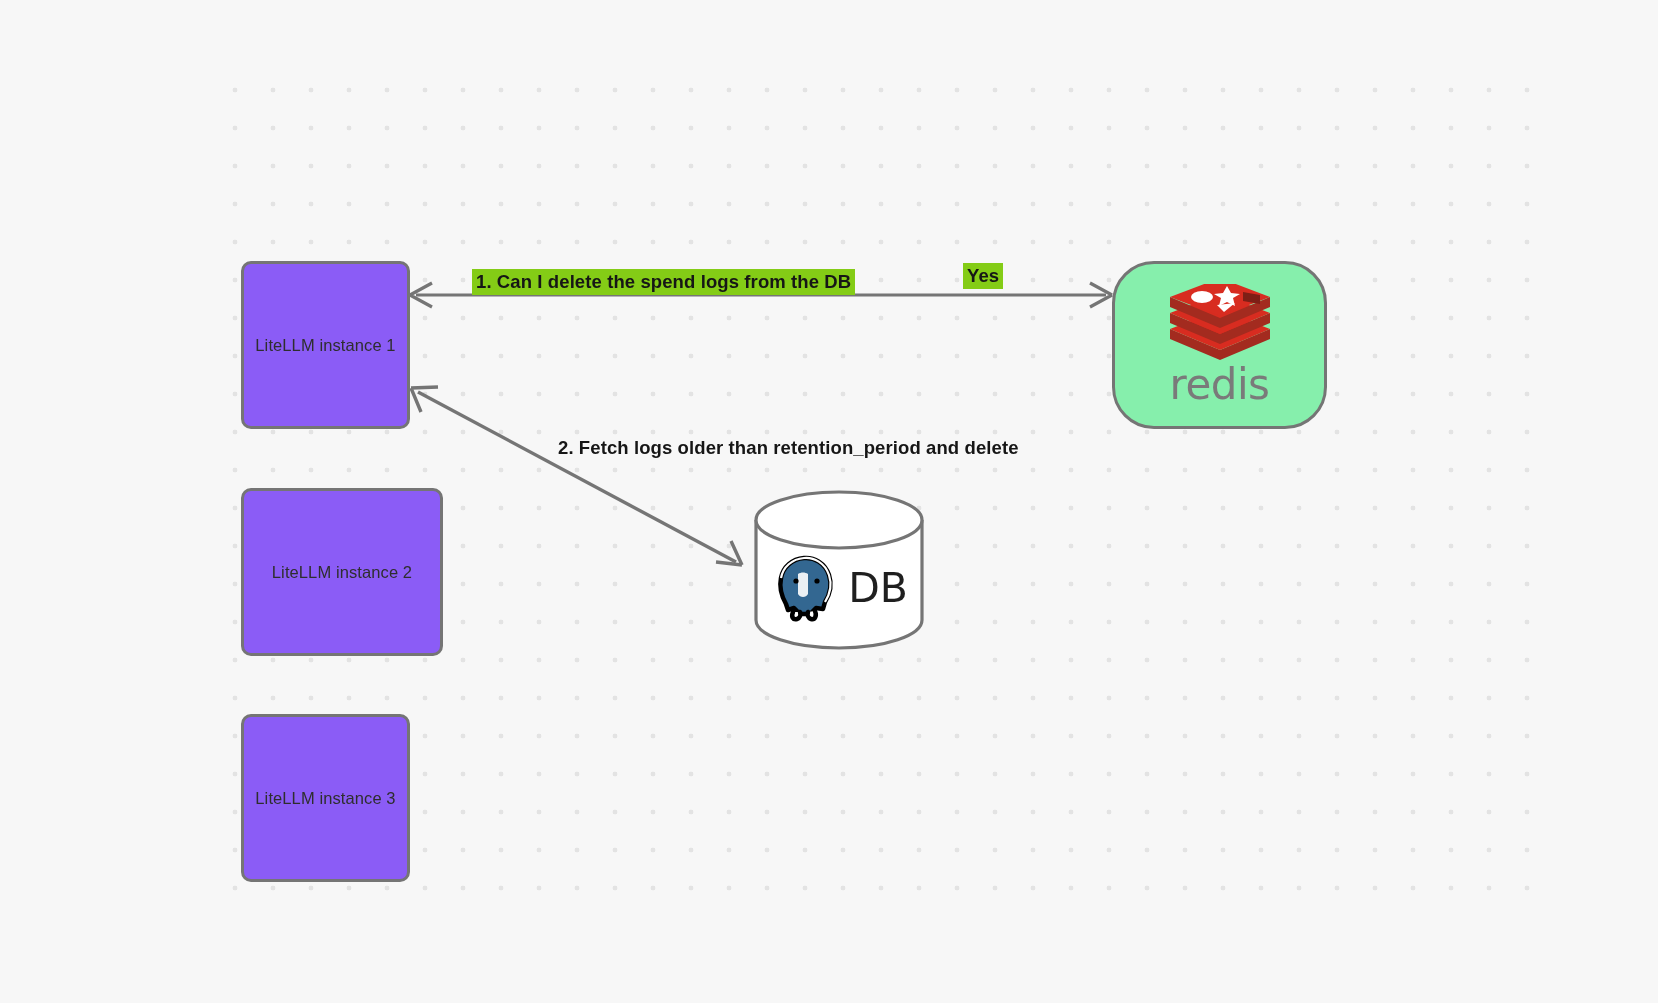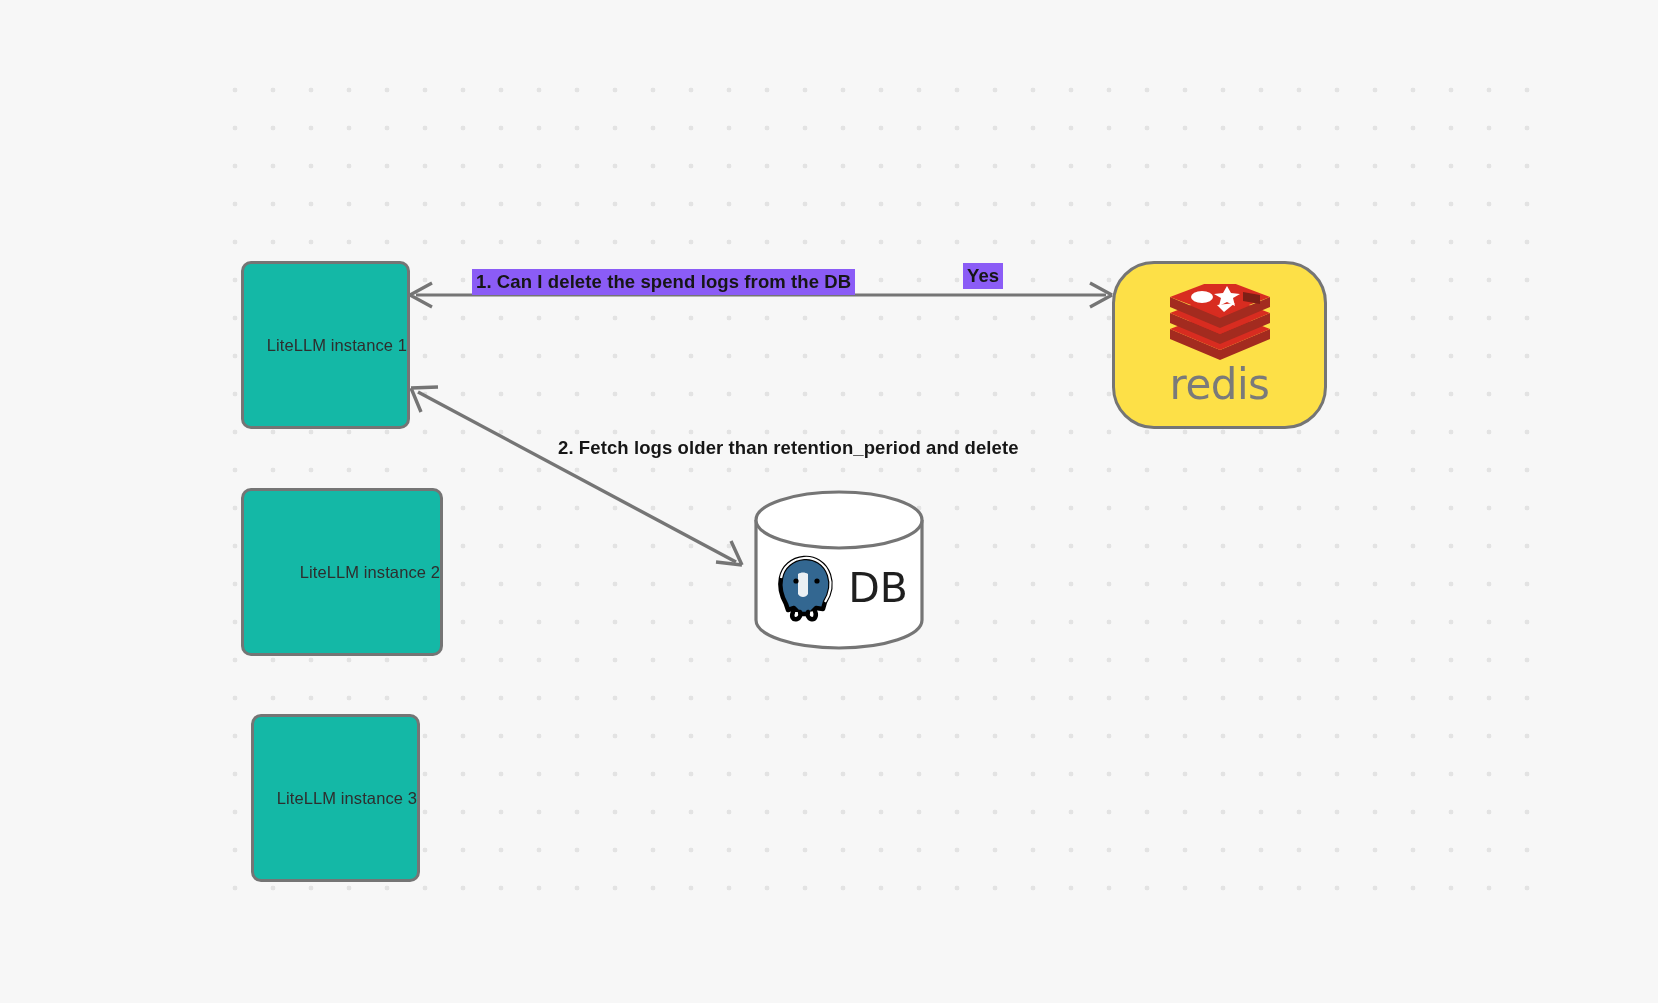--- a/index.html
+++ b/index.html
@@ -28,46 +28,46 @@
   }
   #edges {
     position: absolute;
     left: 0; top: 0;
     width: 1658px;
     height: 1003px;
   }
   
   .node-box {
     position: absolute;
-    background: #14b8a6;
+    background: #8b5cf6;
     border: 3px solid #757575;
     border-radius: 10px;
     box-sizing: border-box;
     display: flex;
     align-items: center;
-    justify-content: flex-end;
+    justify-content: center;
   }
   .node-box-label {
     font-size: 16.5px;
     color: #2e2e2e;
     letter-spacing: 0.1px;
     white-space: nowrap;
   }
   #node-litellm-1 { left: 241px; top: 261px; width: 169px; height: 168px; }
   #node-litellm-2 { left: 241px; top: 488px; width: 202px; height: 168px; }
-  #node-litellm-3 { left: 251px; top: 714px; width: 169px; height: 168px; }
+  #node-litellm-3 { left: 241px; top: 714px; width: 169px; height: 168px; }
 
   
   #node-redis {
     position: absolute;
     left: 1112px;
     top: 261px;
     width: 215px;
     height: 168px;
-    background: #fde047;
+    background: #86efac;
     border: 3px solid #757575;
     border-radius: 42px;
     box-sizing: border-box;
     display: flex;
     flex-direction: column;
     align-items: center;
     justify-content: center;
   }
   .redis-logo {
     display: flex;
@@ -115,21 +115,21 @@
     line-height: 1;
     letter-spacing: 0px;
   }
 
   
   .edge-label {
     position: absolute;
     font-size: 18.5px;
     font-weight: bold;
     color: #161616;
-    background: #8b5cf6;
+    background: #84cc16;
     white-space: nowrap;
     letter-spacing: 0.1px;
     padding: 2px 4px;
   }
   #edge-label-1 { left: 472px; top: 269px; }
   #edge-label-yes { left: 963px; top: 263px; }
   #edge-label-2 { left: 554px; top: 435px; background: transparent; }
 </style>
 </head>
 <body>

